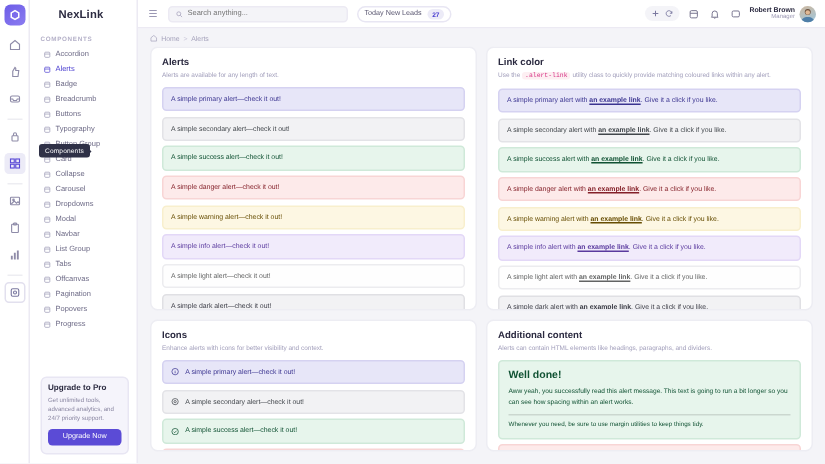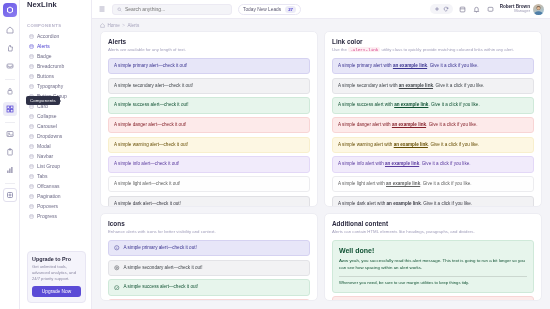--- a/index.html
+++ b/index.html
@@ -36,22 +36,22 @@
   .rail-ico.boxed { border: 1px solid #e2e0ee; border-radius: 3px; color: #7b79a0; }
 
   
   .sidebar {
     width: 72px; height: 309px; background: #ffffff;
     flex: 0 0 72px; position: relative;
     border-right: 1px solid #eceaf3;
     display: flex; flex-direction: column;
   }
   .brand {
-    height: 19px; display: flex; align-items: flex-start;
-    padding-left: 7px; flex: 0 0 19px;
+    height: 19px; display: flex; align-items: center;
+    padding-left: 7px; flex: 0 0 19px; margin-left: 12px;
   }
   .brand-name { font-size: 7.5px; font-weight: bold; color: #2b2a40; letter-spacing: .1px; }
   .nav-wrap { flex: 1 1 auto; overflow: hidden; padding-left: 7px; padding-right: 4px; }
   .nav-label {
     font-size: 4.2px; color: #b4b0c8; letter-spacing: .45px;
     text-transform: uppercase; margin: 4px 0 3px; font-weight: bold;
   }
   .nav-item {
     display: flex; align-items: center; gap: 3px;
     height: 10px; font-size: 5px; color: #6e6b87;

